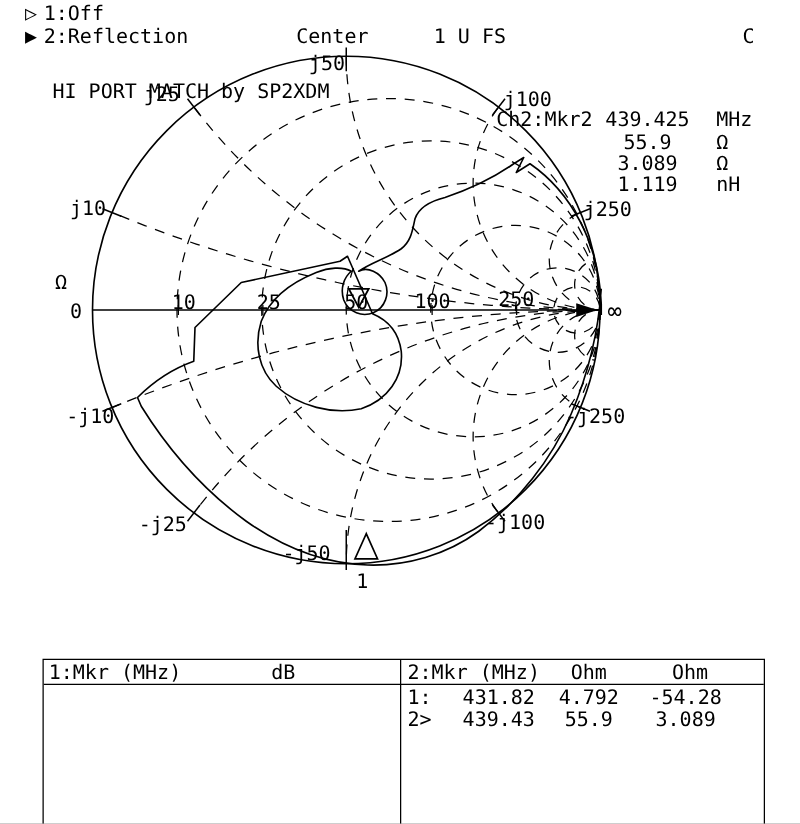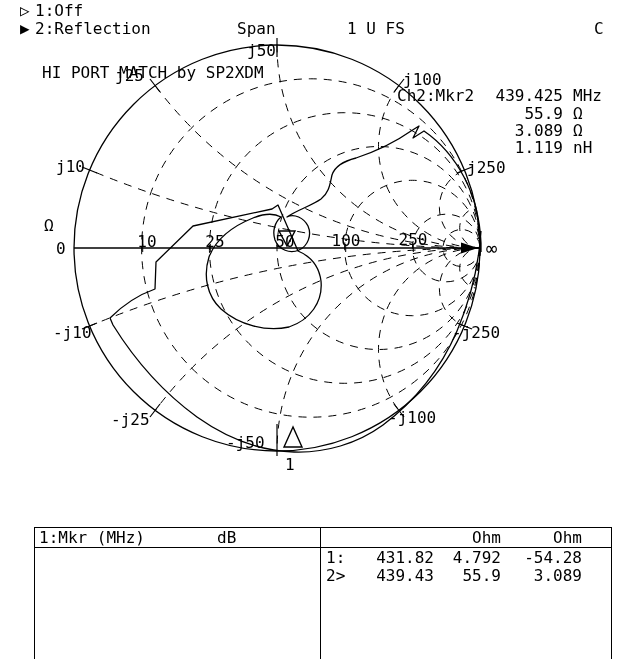--- a/index.html
+++ b/index.html
@@ -2,21 +2,21 @@
 <html><head>
 <meta charset="utf-8">
 <style>
   html,body{margin:0;padding:0;background:#888;}
   .screen{
     position:relative;width:640px;height:659px;background:#ffffff;color:#000;
     font-family:"DejaVu Sans Mono","DejaVu Sans",monospace;font-size:16px;line-height:17px;
     overflow:hidden;
   }
   .t{position:absolute;white-space:pre;}
-  .r{text-align:right;}
+  .r{text-align:center;}
   svg text{font-family:"DejaVu Sans Mono","DejaVu Sans",monospace;font-size:16px;fill:#000;}
   .tablebox{position:absolute;left:34px;top:496px;width:576px;height:152px;border:1.5px solid #000;margin-top:31px;}
   .tdiv{position:absolute;left:285px;top:0;width:0;height:100%;border-left:1.5px solid #000;}
   .thr{position:absolute;left:0;top:19px;width:100%;height:0;border-top:1.5px solid #000;}
 </style>
 </head>
 <body>
 
 <div class="screen">
 
@@ -132,21 +132,21 @@
       <text x="388" y="423">-j100</text>
       <text x="452" y="338">-j250</text>
       <text x="285" y="470">1</text>
     </g>
   </svg>
 
   <div class="t" style="left:20px;top:2px">▷</div>
   <div class="t" style="left:35px;top:2px">1:Off</div>
   <div class="t" style="left:20px;top:20px">▶</div>
   <div class="t" style="left:35px;top:20px">2:Reflection</div>
-  <div class="t" style="left:237px;top:20px">Span</div>
+  <div class="t" style="left:237px;top:20px">Center</div>
   <div class="t" style="left:347px;top:20px">1 U FS</div>
   <div class="t" style="left:594px;top:20px">C</div>
 
   <div class="t" style="left:42px;top:64px">HI PORT MATCH by SP2XDM</div>
 
   <div class="t" style="left:397px;top:87px">Ch2:Mkr2</div>
   <div class="t r" style="right:77px;top:87px;width:90px">439.425</div>
   <div class="t" style="left:573px;top:87px">MHz</div>
   <div class="t r" style="right:77px;top:105px;width:90px">55.9</div>
   <div class="t" style="left:573px;top:105px">Ω</div>
@@ -156,20 +156,21 @@
   <div class="t" style="left:573px;top:139px">nH</div>
 
 
   <div class="tablebox">
     <div class="tdiv"></div>
     <div class="thr"></div>
 
     <div class="t" style="left:4px;top:1px">1:Mkr (MHz)</div>
     <div class="t" style="left:182px;top:1px">dB</div>
 
+    <div class="t" style="left:291px;top:1px">2:Mkr (MHz)</div>
     <div class="t r" style="left:406px;top:1px;width:60px">Ohm</div>
     <div class="t r" style="left:487px;top:1px;width:60px">Ohm</div>
 
     <div class="t" style="left:291px;top:21px">1:</div>
     <div class="t r" style="left:329px;top:21px;width:70px">431.82</div>
     <div class="t r" style="left:406px;top:21px;width:60px">4.792</div>
     <div class="t r" style="left:480px;top:21px;width:67px">-54.28</div>
 
     <div class="t" style="left:291px;top:39px">2&gt;</div>
     <div class="t r" style="left:329px;top:39px;width:70px">439.43</div>

